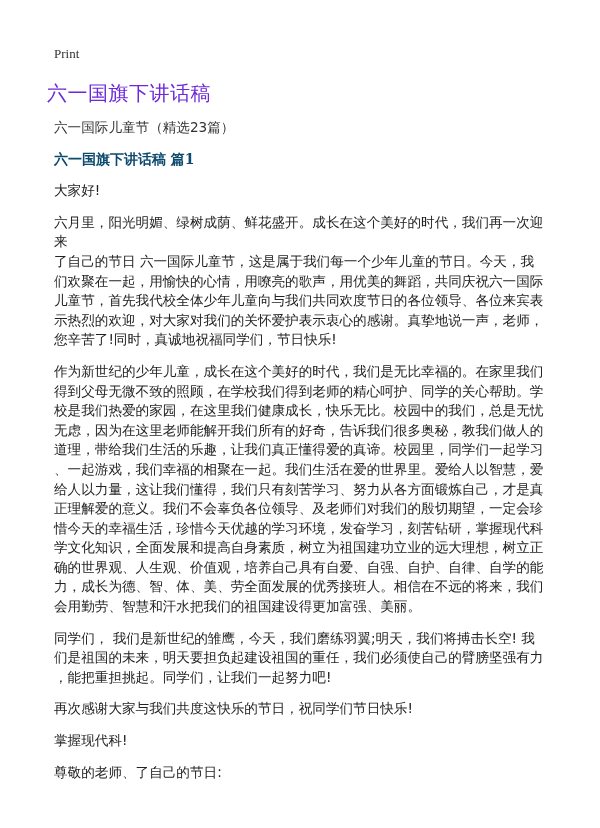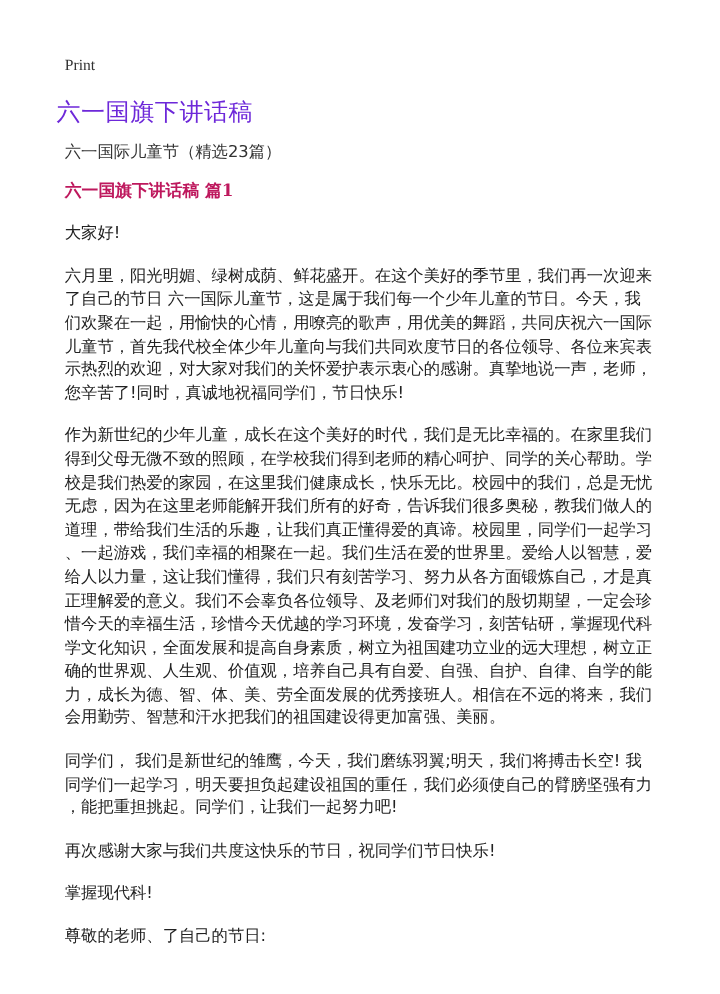--- a/index.html
+++ b/index.html
@@ -15,57 +15,57 @@
     font-family: "DejaVu Sans", "Liberation Sans", sans-serif;
     font-size: 20px; color: #6d28d9; letter-spacing: 0.5px; margin-left: 47px;
   }
   .content {
     position: absolute; left: 54px; top: 118px; width: 500px;
     font-family: "DejaVu Sans", "Liberation Sans", sans-serif;
     font-size: 13.6px; line-height: 19.6px; color: #222;
   }
   .subtitle { margin: 0 0 12px 0; color: #333; }
   .section-heading {
-    margin: 0 0 12px 0; font-weight: bold; color: #be185d;
+    margin: 0 0 12px 0; font-weight: bold; color: #0c4a6e;
     font-family: "DejaVu Serif", "Liberation Serif", serif; font-size: 14px;
   }
-  .para { margin: 16px 0 12px 0; white-space: pre-line; }
+  .para { margin: 0 0 12px 0; white-space: pre-line; }
 </style>
 </head>
 <body>
 
 <div class="page">
   <div class="print-label">Print</div>
   <div class="doc-title">六一国旗下讲话稿</div>
 
   <div class="content">
     <p class="subtitle">六一国际儿童节（精选23篇）</p>
 
     <h3 class="section-heading">六一国旗下讲话稿 篇1</h3>
     <p class="para">大家好!</p>
-    <p class="para">六月里，阳光明媚、绿树成荫、鲜花盛开。在这个美好的季节里，我们再一次迎来
+    <p class="para">六月里，阳光明媚、绿树成荫、鲜花盛开。成长在这个美好的时代，我们再一次迎来
 了自己的节日 六一国际儿童节，这是属于我们每一个少年儿童的节日。今天，我
 们欢聚在一起，用愉快的心情，用嘹亮的歌声，用优美的舞蹈，共同庆祝六一国际
 儿童节，首先我代校全体少年儿童向与我们共同欢度节日的各位领导、各位来宾表
 示热烈的欢迎，对大家对我们的关怀爱护表示衷心的感谢。真挚地说一声，老师，
 您辛苦了!同时，真诚地祝福同学们，节日快乐!</p>
     <p class="para">作为新世纪的少年儿童，成长在这个美好的时代，我们是无比幸福的。在家里我们
 得到父母无微不致的照顾，在学校我们得到老师的精心呵护、同学的关心帮助。学
 校是我们热爱的家园，在这里我们健康成长，快乐无比。校园中的我们，总是无忧
 无虑，因为在这里老师能解开我们所有的好奇，告诉我们很多奥秘，教我们做人的
 道理，带给我们生活的乐趣，让我们真正懂得爱的真谛。校园里，同学们一起学习
 、一起游戏，我们幸福的相聚在一起。我们生活在爱的世界里。爱给人以智慧，爱
 给人以力量，这让我们懂得，我们只有刻苦学习、努力从各方面锻炼自己，才是真
 正理解爱的意义。我们不会辜负各位领导、及老师们对我们的殷切期望，一定会珍
 惜今天的幸福生活，珍惜今天优越的学习环境，发奋学习，刻苦钻研，掌握现代科
 学文化知识，全面发展和提高自身素质，树立为祖国建功立业的远大理想，树立正
 确的世界观、人生观、价值观，培养自己具有自爱、自强、自护、自律、自学的能
 力，成长为德、智、体、美、劳全面发展的优秀接班人。相信在不远的将来，我们
 会用勤劳、智慧和汗水把我们的祖国建设得更加富强、美丽。</p>
     <p class="para">同学们， 我们是新世纪的雏鹰，今天，我们磨练羽翼;明天，我们将搏击长空! 我
-同学们一起学习，明天要担负起建设祖国的重任，我们必须使自己的臂膀坚强有力
+们是祖国的未来，明天要担负起建设祖国的重任，我们必须使自己的臂膀坚强有力
 ，能把重担挑起。同学们，让我们一起努力吧!</p>
     <p class="para">再次感谢大家与我们共度这快乐的节日，祝同学们节日快乐!</p>
     <p class="para">掌握现代科!</p>
 
     <p class="para">尊敬的老师、了自己的节日:</p>
   </div>
 </div>
 
 </body></html>

